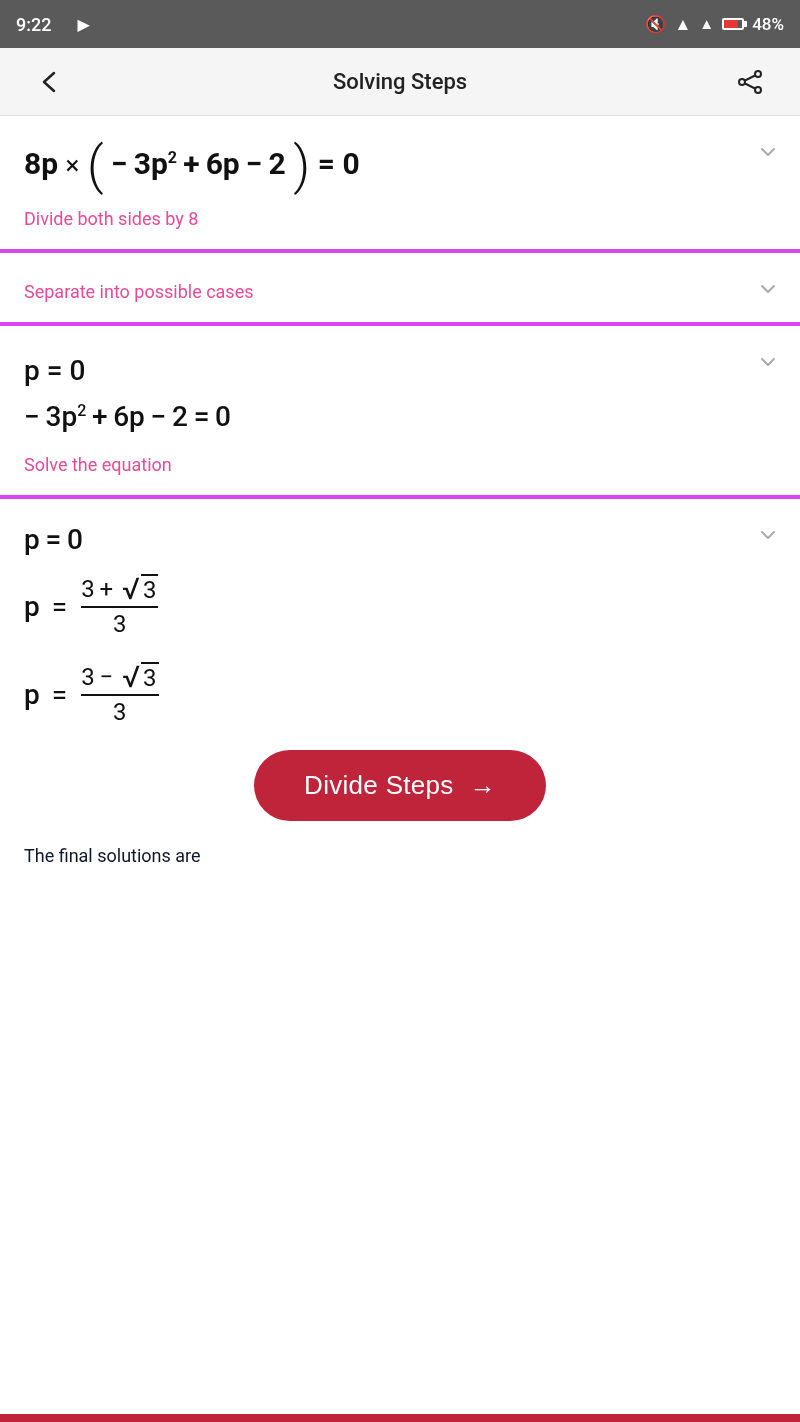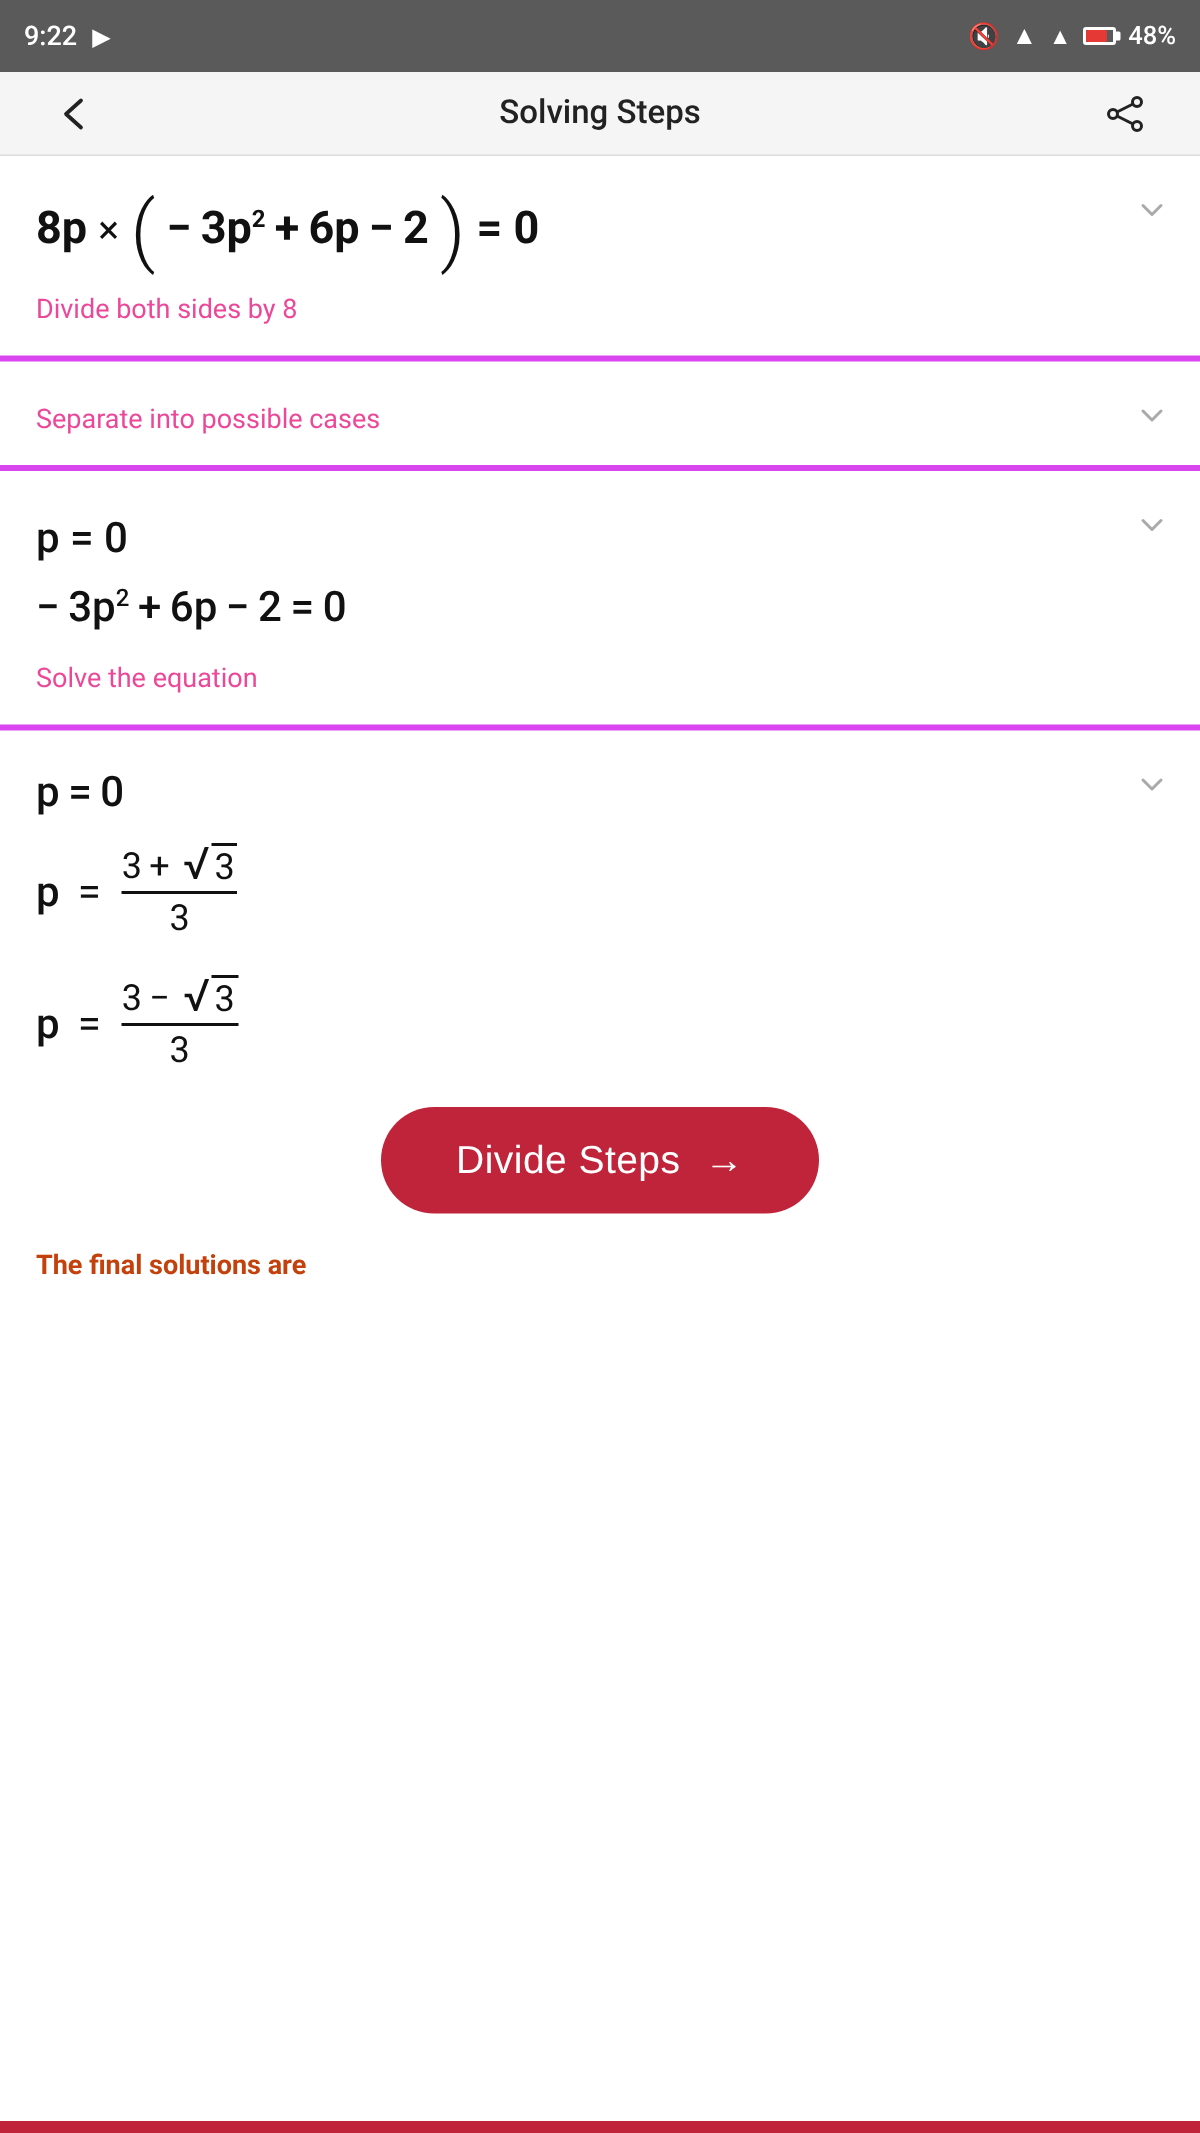--- a/index.html
+++ b/index.html
@@ -17,21 +17,21 @@
       background: #5a5a5a;
       color: #fff;
       height: 48px;
       display: flex;
       align-items: center;
       justify-content: space-between;
       padding: 0 16px;
       font-size: 18px;
       font-weight: 500;
     }
-    .status-left { display: flex; align-items: center; gap: 10px; }
+    .status-left { display: flex; align-items: center; gap: 26px; }
     .status-right { display: flex; align-items: center; gap: 8px; font-size: 17px; }
     .battery-icon {
       display: inline-flex; align-items: center; gap: 2px;
     }
     .battery-box {
       width: 22px; height: 12px;
       border: 2px solid #fff;
       border-radius: 2px;
       position: relative;
       display: inline-block;
@@ -48,21 +48,21 @@
     .battery-fill {
       background: #e53935;
       height: 100%;
       width: 78%;
       border-radius: 1px;
     }
 
     
     .top-bar {
       background: #f5f5f5;
-      height: 56px;
+      height: 68px;
       display: flex;
       align-items: center;
       justify-content: space-between;
       padding: 0 28px;
       border-bottom: 1px solid #ddd;
       gap: 30px;
     }
     .top-bar-title {
       font-size: 22px;
       font-weight: 500;
@@ -195,23 +195,22 @@
       align-items: center;
       gap: 16px;
       letter-spacing: 0.3px;
     }
     .explain-arrow {
       font-size: 26px;
     }
 
     .final-text {
       font-size: 18px;
-      color: #c2410c;
+      color: #0f172a;
       margin-top: 24px;
-      font-weight: bold;
     }
 
     
     .big-paren {
       font-size: 44px;
       font-weight: 300;
       line-height: 1;
       vertical-align: middle;
     }
 

